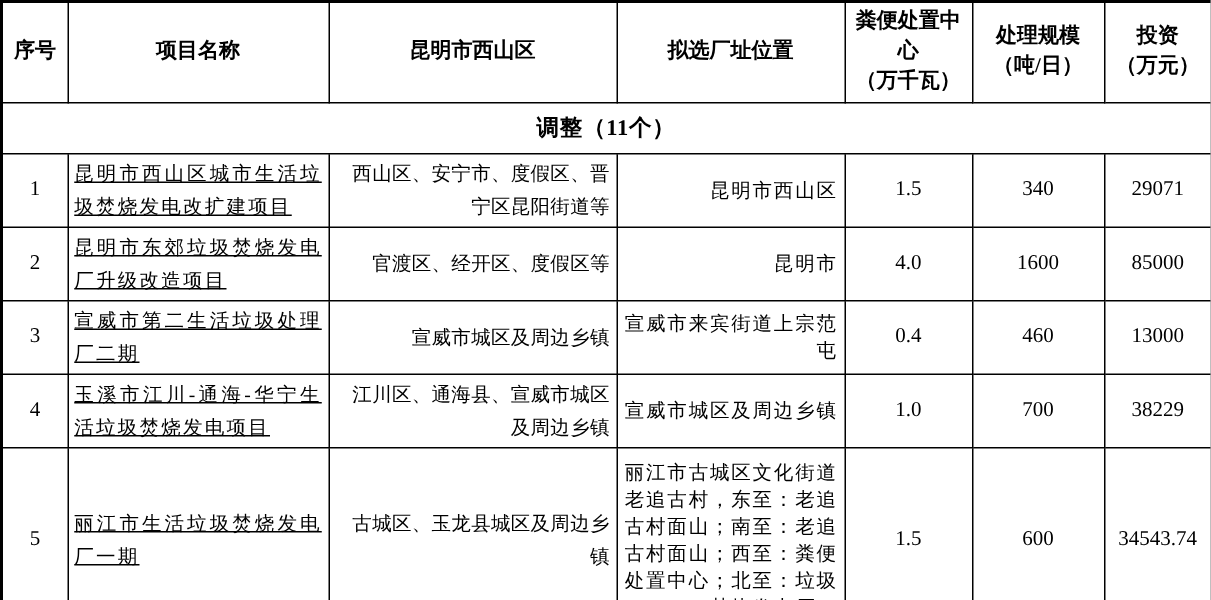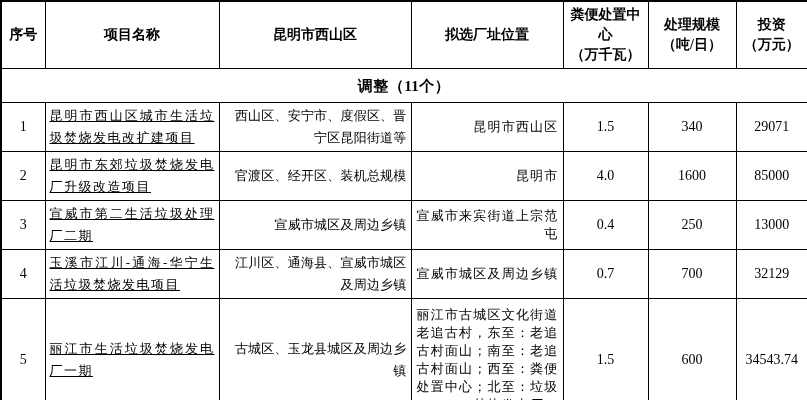--- a/index.html
+++ b/index.html
@@ -122,45 +122,45 @@
         <td class="cell-scope">西山区、安宁市、度假区、晋宁区昆阳街道等</td>
         <td class="cell-site">昆明市西山区</td>
         <td class="cell-num">1.5</td>
         <td class="cell-num">340</td>
         <td class="cell-num">29071</td>
       </tr>
 
       <tr class="data-row">
         <td class="cell-no">2</td>
         <td class="cell-name">昆明市东郊垃圾焚烧发电厂升级改造项目</td>
-        <td class="cell-scope">官渡区、经开区、装机总规模</td>
+        <td class="cell-scope">官渡区、经开区、度假区等</td>
         <td class="cell-site">昆明市</td>
         <td class="cell-num">4.0</td>
         <td class="cell-num">1600</td>
         <td class="cell-num">85000</td>
       </tr>
 
       <tr class="data-row">
         <td class="cell-no">3</td>
         <td class="cell-name">宣威市第二生活垃圾处理厂二期</td>
         <td class="cell-scope">宣威市城区及周边乡镇</td>
         <td class="cell-site">宣威市来宾街道上宗范屯</td>
         <td class="cell-num">0.4</td>
-        <td class="cell-num">250</td>
+        <td class="cell-num">460</td>
         <td class="cell-num">13000</td>
       </tr>
 
       <tr class="data-row">
         <td class="cell-no">4</td>
         <td class="cell-name">玉溪市江川-通海-华宁生活垃圾焚烧发电项目</td>
         <td class="cell-scope">江川区、通海县、宣威市城区及周边乡镇</td>
         <td class="cell-site">宣威市城区及周边乡镇</td>
-        <td class="cell-num">0.7</td>
+        <td class="cell-num">1.0</td>
         <td class="cell-num">700</td>
-        <td class="cell-num">32129</td>
+        <td class="cell-num">38229</td>
       </tr>
 
       <tr class="data-row-tall">
         <td class="cell-no">5</td>
         <td class="cell-name">丽江市生活垃圾焚烧发电厂一期</td>
         <td class="cell-scope">古城区、玉龙县城区及周边乡镇</td>
         <td class="cell-site">丽江市古城区文化街道老追古村，东至：老追古村面山；南至：老追古村面山；西至：粪便处置中心；北至：垃圾焚烧发电厂。</td>
         <td class="cell-num">1.5</td>
         <td class="cell-num">600</td>
         <td class="cell-num">34543.74</td>

